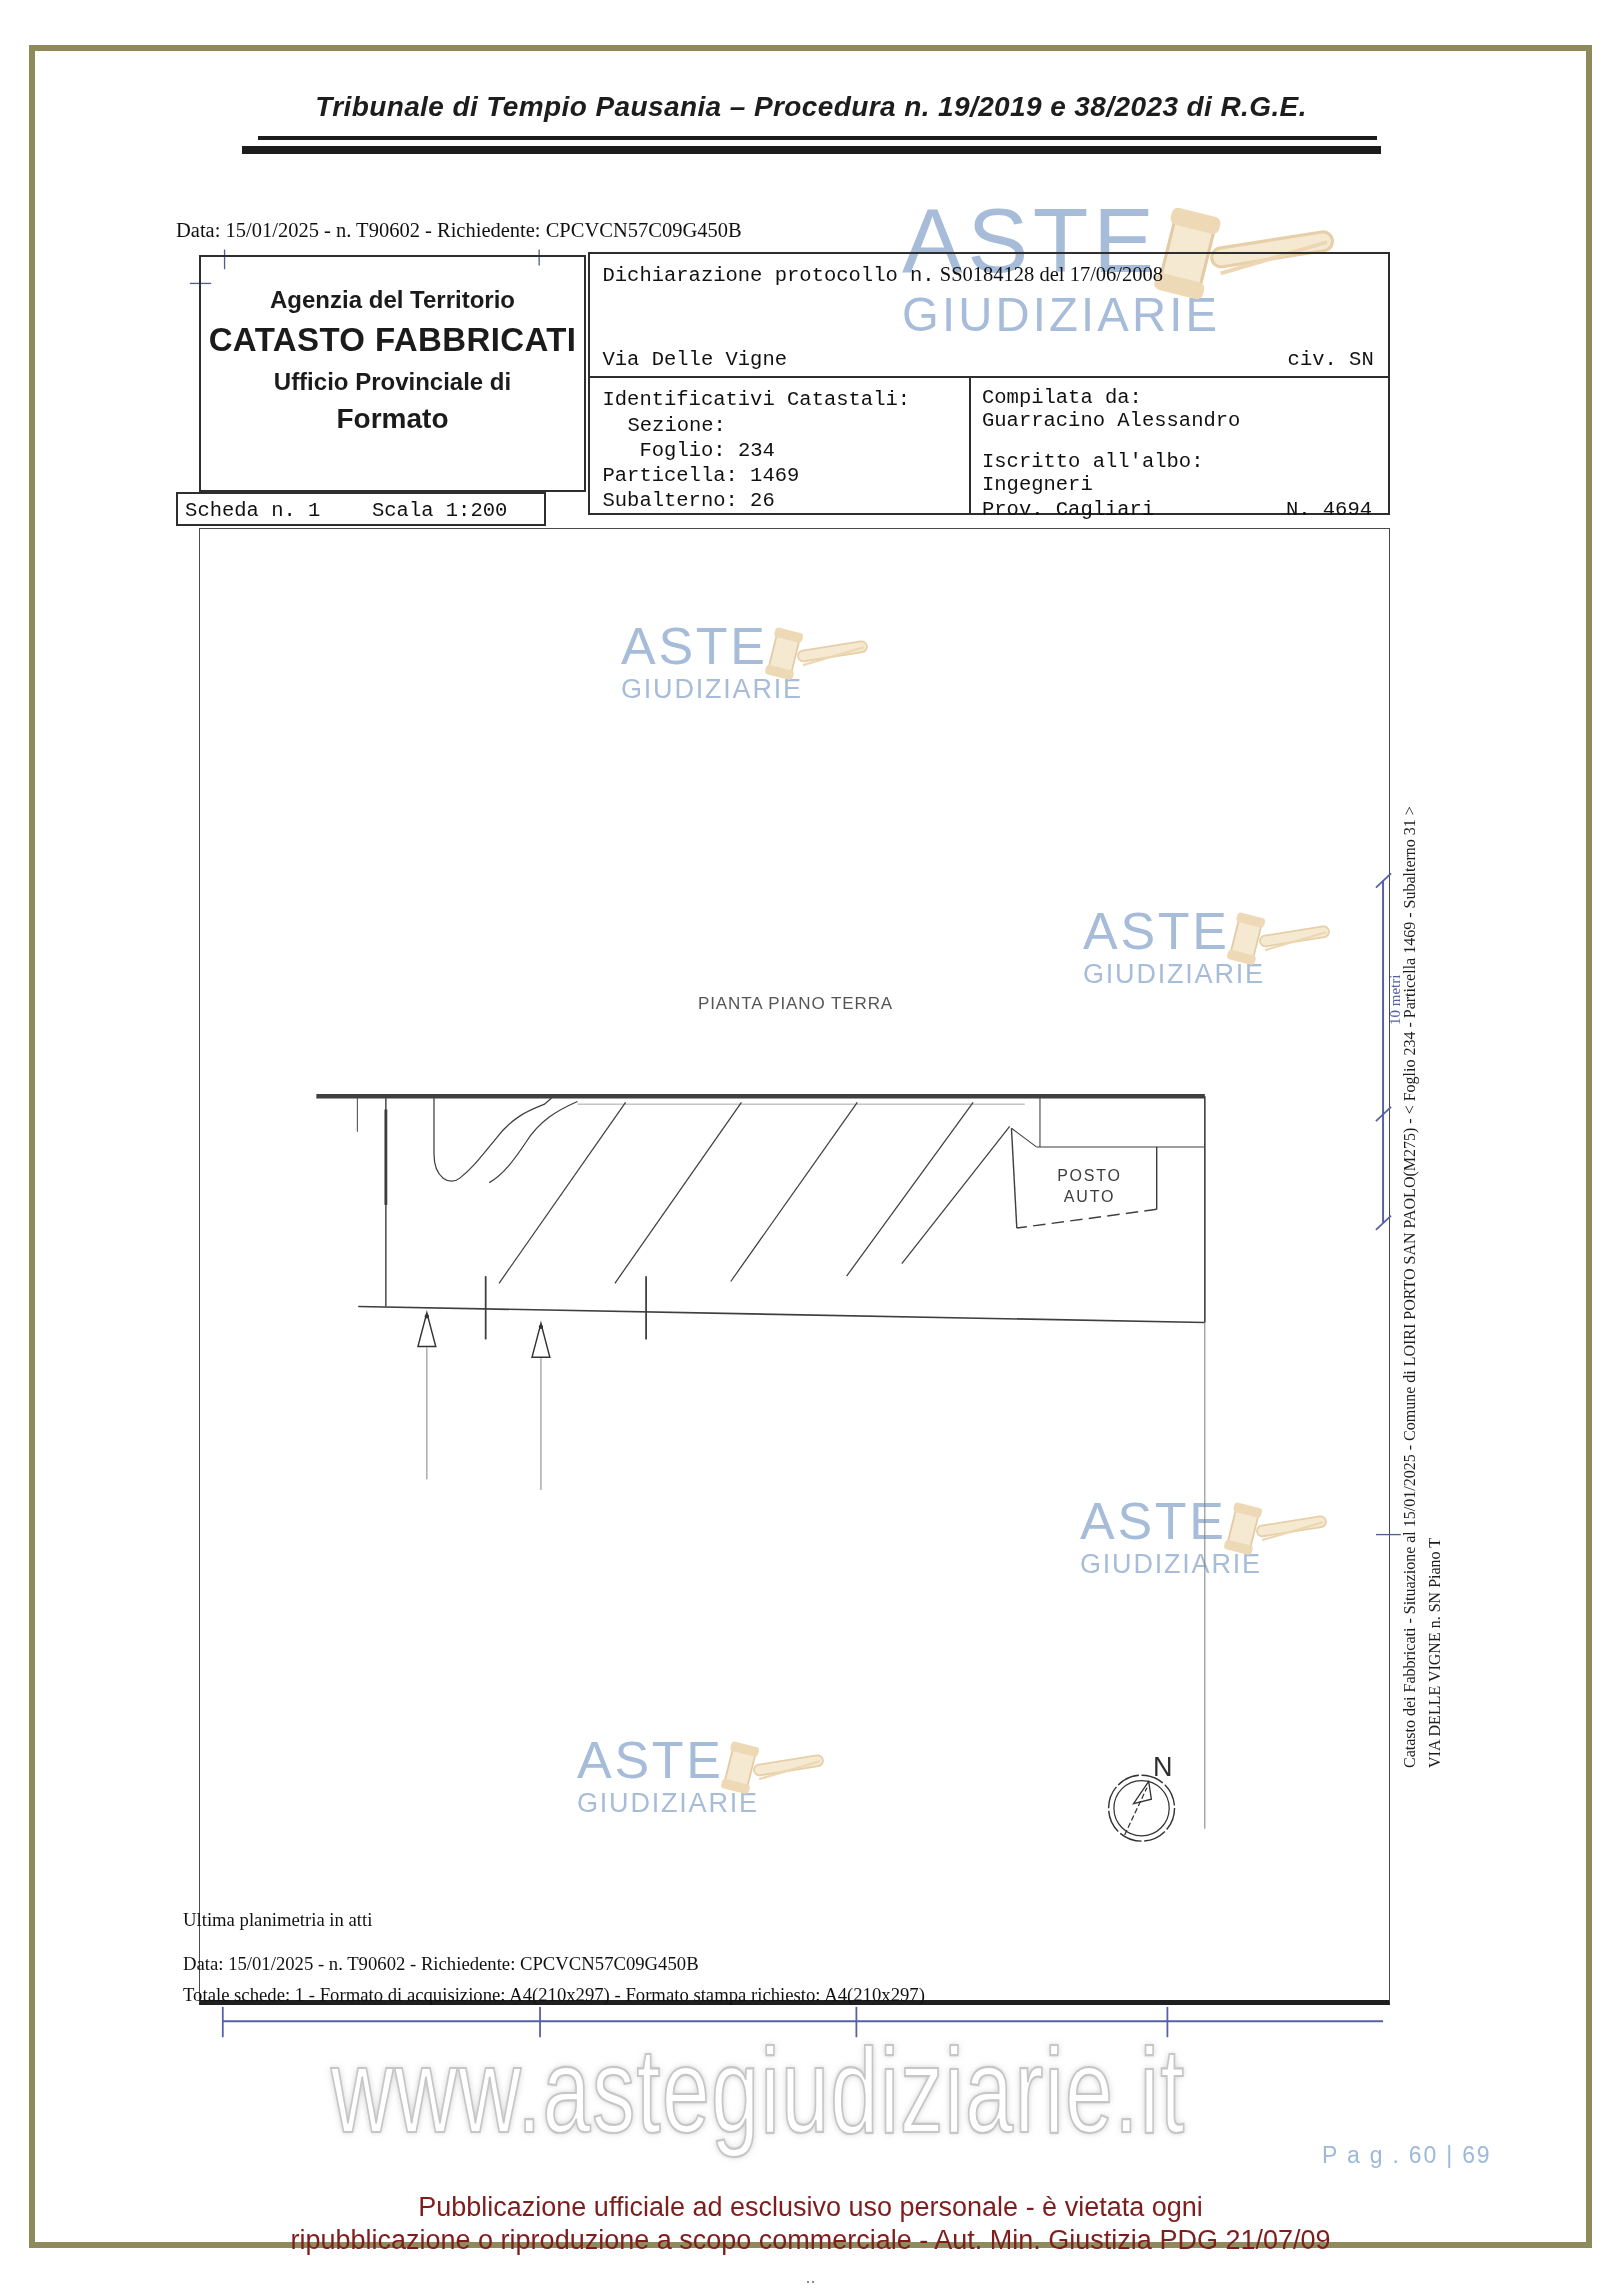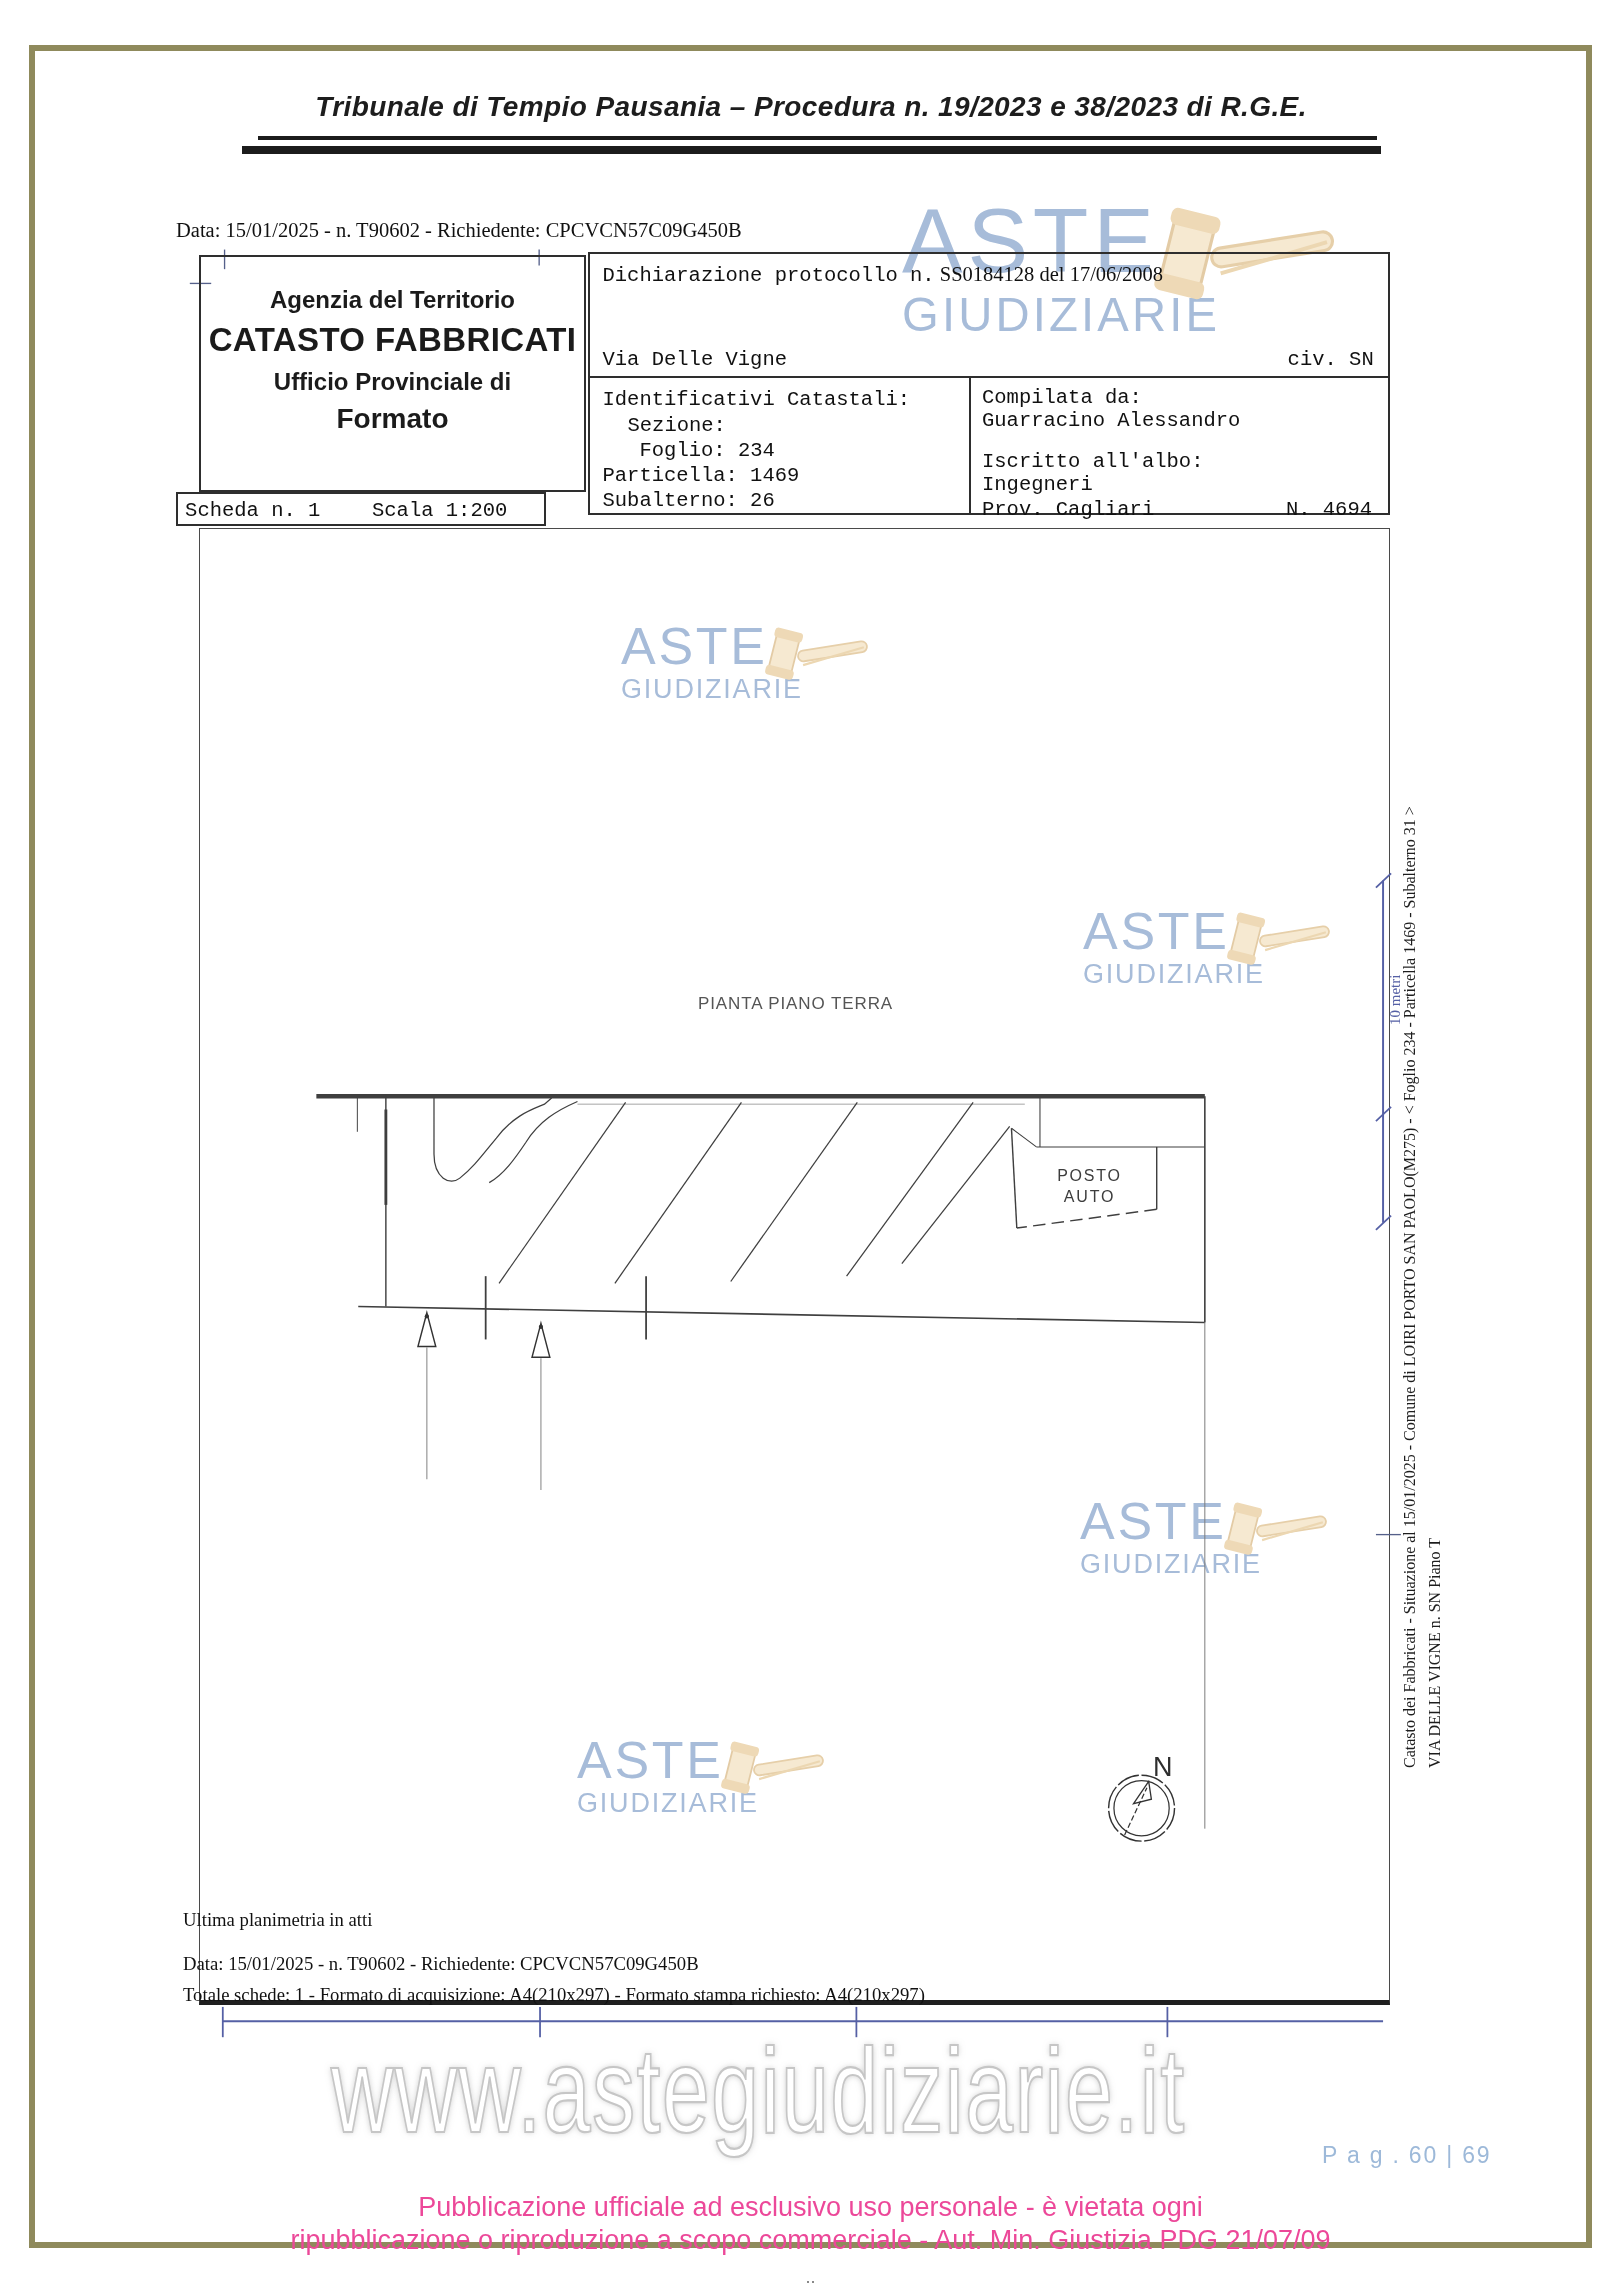--- a/index.html
+++ b/index.html
@@ -66,32 +66,32 @@
   #wm-4{left:1080px;top:1497px;}
   #wm-5{left:577px;top:1736px;}
   
   #url-watermark{
     left:331px;top:2021px;font-size:120px;white-space:nowrap;color:#ffffff;
     -webkit-text-stroke:2.2px #c6c6c6;text-shadow:0 0 7.1px rgba(150,150,150,0.55);
     transform:scaleX(0.72);transform-origin:0 0;z-index:4;letter-spacing:1.8px;
   }
   #pag-label{left:1322px;top:2142px;font-size:23px;color:#9db9d9;z-index:4;letter-spacing:1.8px;}
   
-  .footer-line{left:0;width:1621px;text-align:center;font-size:27px;color:#ec4899;z-index:5;}
+  .footer-line{left:0;width:1621px;text-align:center;font-size:27px;color:#7f1d1d;z-index:5;}
   #footer-1{top:2192px;}
   #footer-2{top:2225px;}
   #footer-mark{top:2267px;left:0;width:1621px;text-align:center;font-size:18px;color:#777;z-index:5;}
   svg.overlay{left:0;top:0;z-index:2;pointer-events:none;}
 </style>
 </head>
 <body>
 
 <div class="abs" id="page-frame"></div>
 
-<div class="abs" id="doc-title">Tribunale di Tempio Pausania – Procedura n. 19/2023 e 38/2023 di R.G.E.</div>
+<div class="abs" id="doc-title">Tribunale di Tempio Pausania – Procedura n. 19/2019 e 38/2023 di R.G.E.</div>
 <div class="abs title-rule1"></div>
 <div class="abs title-rule2"></div>
 <div class="abs serif" id="data-line-top">Data: 15/01/2025 - n. T90602 - Richiedente: CPCVCN57C09G450B</div>
 
 <div class="abs wm" id="wm-1">
   <div class="aste">ASTE</div>
   <svg class="gavel" viewBox="0 0 122 66">
     <g transform="rotate(14 24 32)">
       <rect x="12" y="10" width="26" height="44" rx="5" fill="#f6e9d1" stroke="#e3cba5" stroke-width="2"></rect>
       <rect x="9" y="6" width="32" height="11" rx="4" fill="#eed9b6"></rect>

